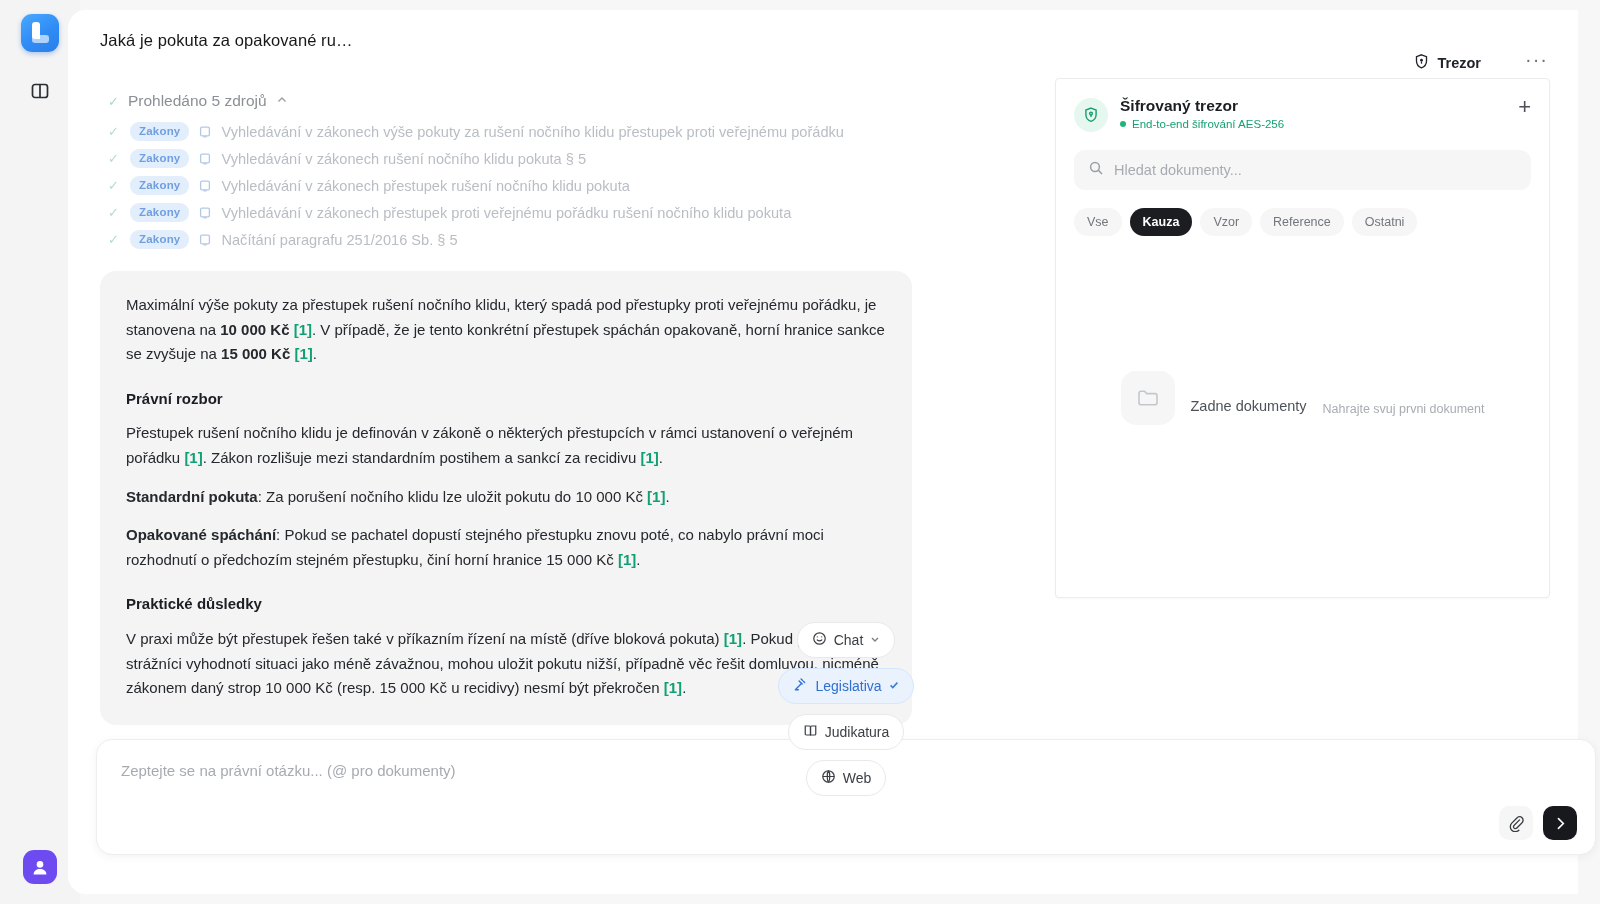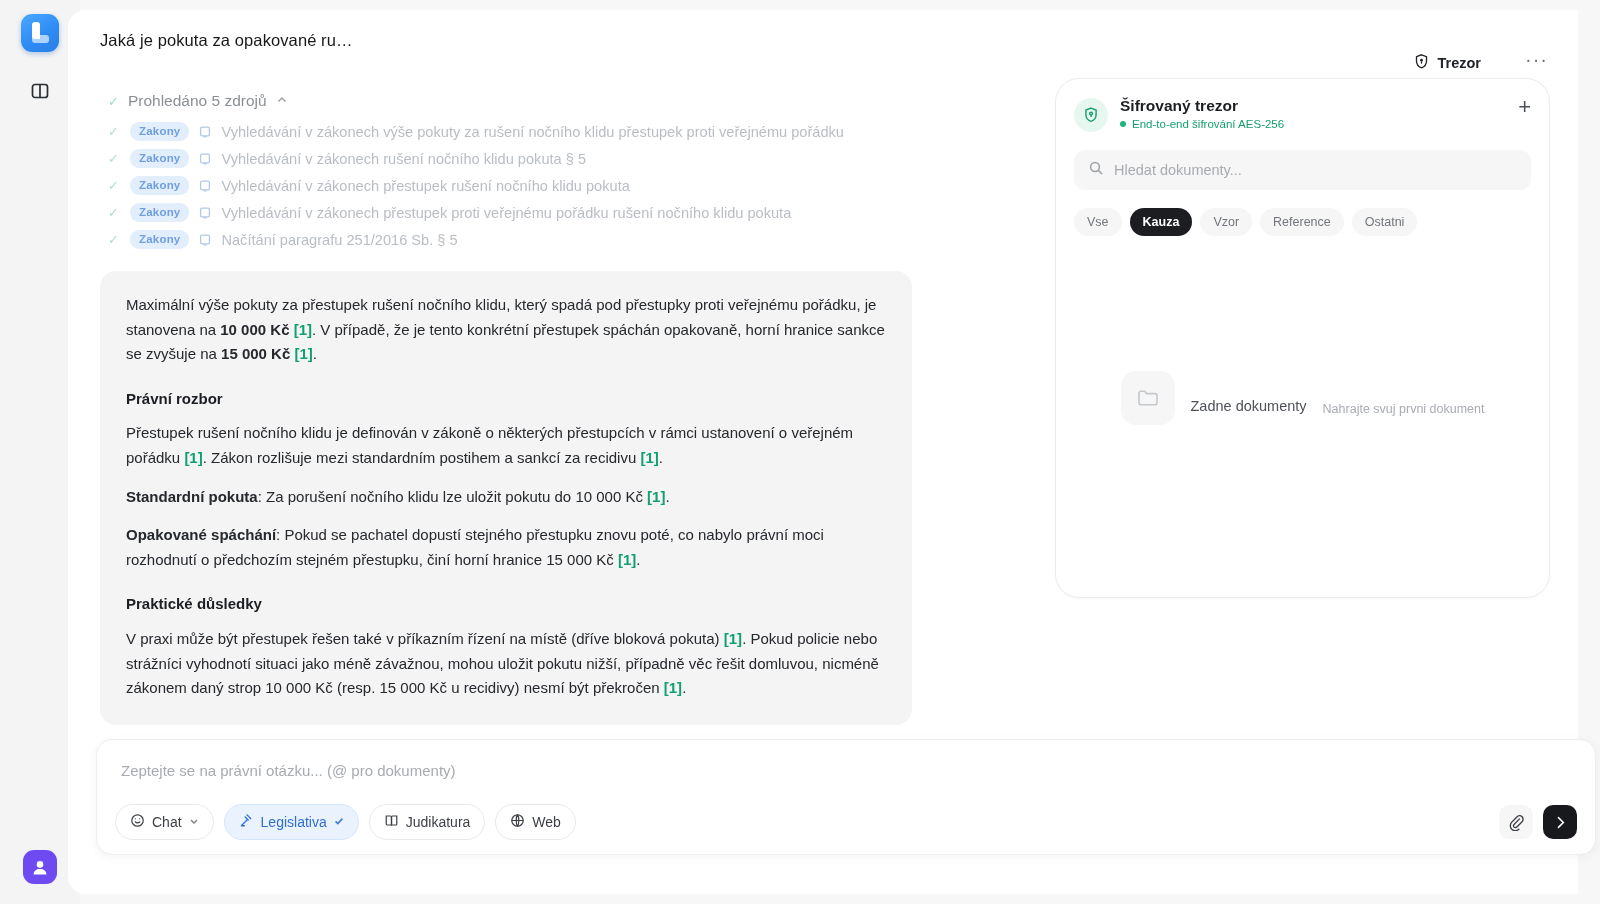--- a/index.html
+++ b/index.html
@@ -89,21 +89,21 @@
     padding: 22px 26px 24px;
     font-size: 15px; color: #25282c; line-height: 1.64;
   }
   .answer p { margin-bottom: 14px; }
   .answer p:last-child { margin-bottom: 0; }
   .answer h4 { font-size: 15px; font-weight: 600; margin: 20px 0 10px; color: #1b1e22; }
   .answer b { font-weight: 700; }
   .cit { color: #10a073; font-weight: 600; }
   
   .vault {
-    background: #ffffff; border: 1px solid #ececee; border-radius: 24px;
+    background: #ffffff; border: 1px solid #ececee; border-radius: 4px;
     padding: 18px 18px 22px; height: 520px;
     display: flex; flex-direction: column;
     box-shadow: 0 1px 2px rgba(20,20,25,.03);
   }
   .vault-head { display: flex; align-items: flex-start; gap: 12px; }
   .shield-badge {
     width: 34px; height: 34px; border-radius: 50%;
     background: #e6f7ef; display: flex; align-items: center; justify-content: center;
     flex: 0 0 34px; margin-top: 1px;
   }
@@ -144,21 +144,21 @@
   .composer {
     position: absolute; left: 96px; top: 739px; width: 1500px; height: 116px;
     background: #ffffff; border: 1px solid #edeef0; border-radius: 16px;
     box-shadow: 0 2px 10px rgba(25,25,30,.05);
   }
   .composer-input {
     padding: 22px 24px 0; font-size: 15px; color: #a7abb1;
   }
   .composer-bar {
     position: absolute; left: 18px; right: 18px; bottom: 14px;
-    display: flex; align-items: center; gap: 10px;
+    display: flex; align-items: center; gap: 10px; flex-direction: column;
   }
   .tool {
     display: flex; align-items: center; gap: 7px;
     border: 1px solid #e8e9eb; border-radius: 19px; background: #ffffff;
     padding: 8px 14px; font-size: 14px; color: #3c4046;
   }
   .tool.blue {
     background: #eaf2fe; border-color: #d6e6fd; color: #2f6fd0;
   }
   .tool .cv { font-size: 12px; color: #7b8089; }

